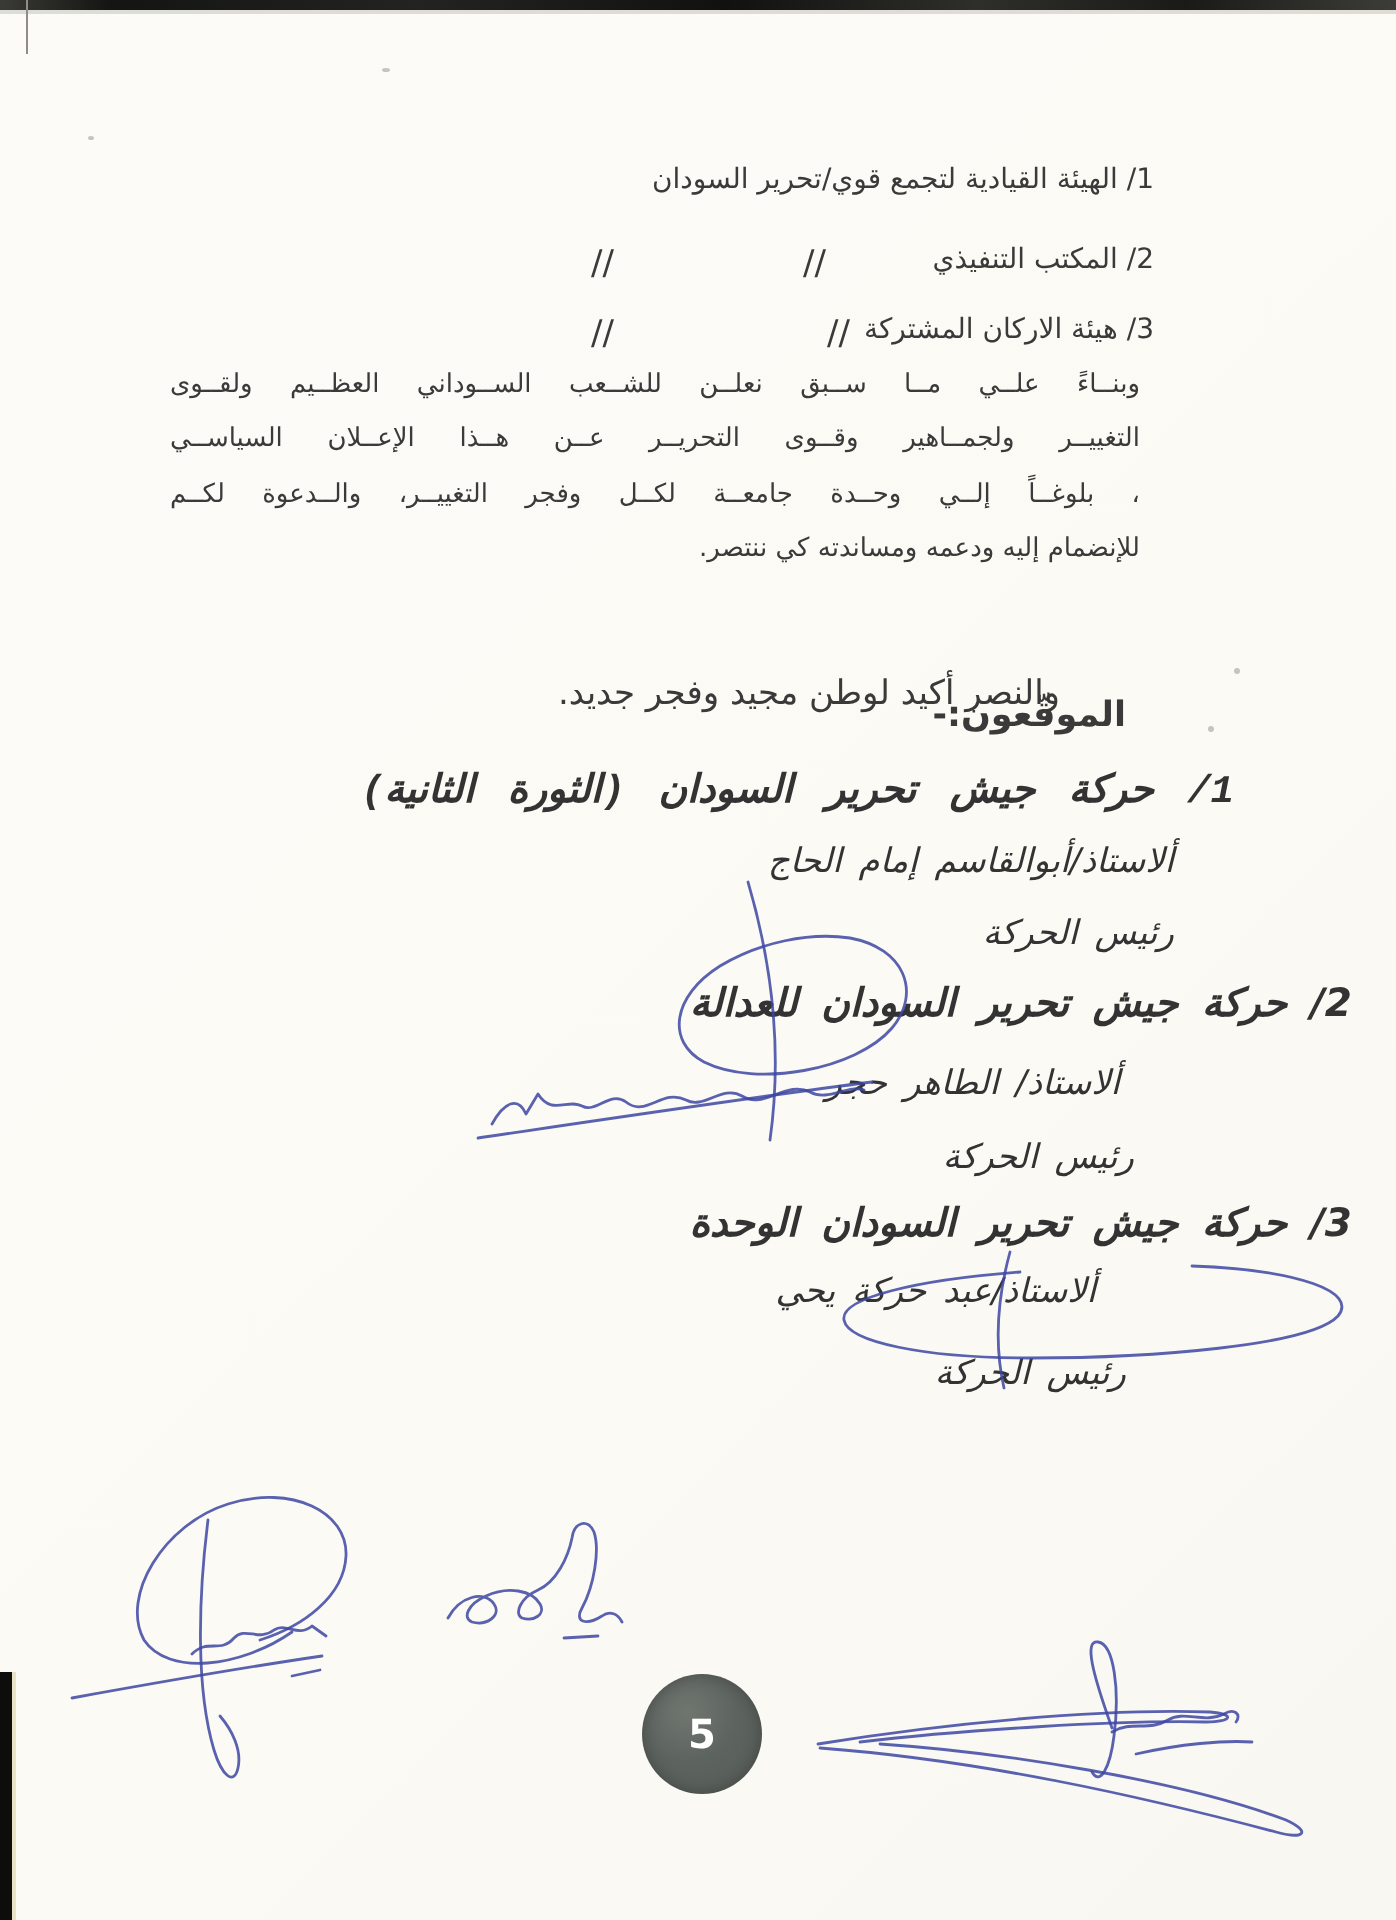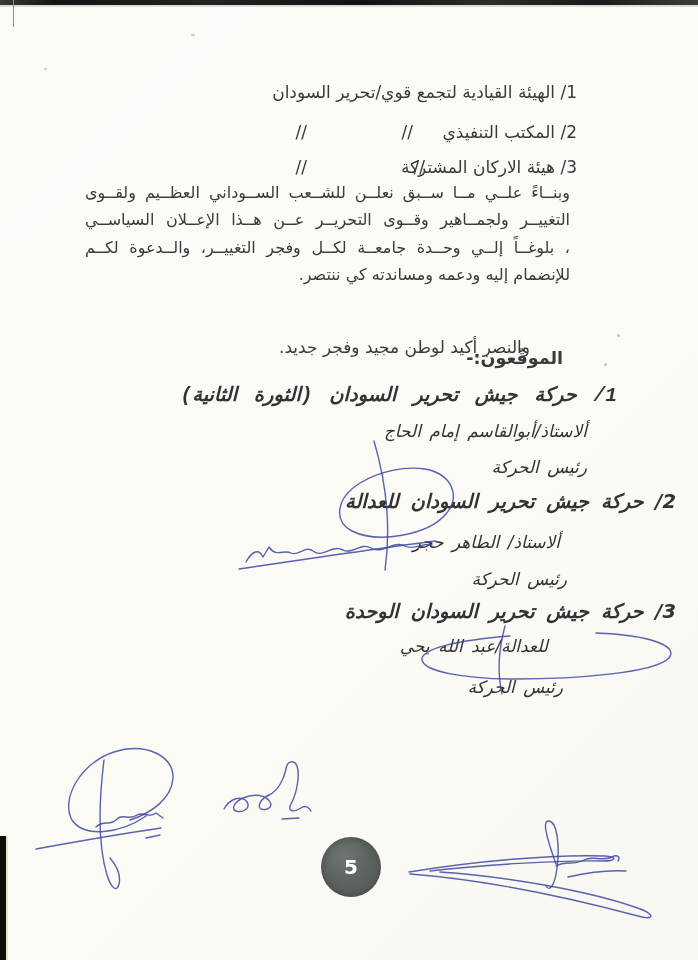--- a/index.html
+++ b/index.html
@@ -13,24 +13,24 @@
   }
   .abs{position:absolute;direction:rtl;white-space:nowrap;}
   .scan-top{position:absolute;top:0;left:0;width:698px;height:5px;
     background:linear-gradient(90deg,#3a3a36 0%,#141412 8%,#232321 30%,#111110 52%,#2e2e2a 70%,#1a1a18 85%,#3c3c38 100%);}
   .scan-top-soft{position:absolute;top:5px;left:0;width:698px;height:2px;background:#b9b7b0;opacity:.45;}
   .scan-left-tick{position:absolute;left:13px;top:0;width:1px;height:27px;background:#8f8d86;}
   .scan-left-bar{position:absolute;left:0;top:836px;width:6px;height:124px;background:#0d0d0b;}
   .scan-left-bar-tint{position:absolute;left:6px;top:836px;width:2px;height:124px;background:#d8cf9a;opacity:.55;}
   .speck{position:absolute;background:#9a988f;opacity:.55;border-radius:50%;}
 
-  .toplist{font-size:17px;font-weight:500;letter-spacing:.1px;}
+  .toplist{font-size:14px;font-weight:500;letter-spacing:.1px;}
   .slashmark{font-size:17px;font-weight:500;}
 
-  .para{width:485px;font-size:16px;line-height:22px;direction:rtl;position:absolute;
+  .para{width:485px;font-size:13px;line-height:22px;direction:rtl;position:absolute;
     text-align:justify;text-align-last:justify;white-space:nowrap;margin-left:28px;}
   .para.last{text-align:right;text-align-last:right;}
 
   .victory{font-size:17px;}
   .heading{font-size:17.5px;font-weight:bold;}
 
   .sig-line{font-style:italic;color:#333;}
   .movement{font-size:19.5px;font-weight:600;word-spacing:5px;}
   .person{font-size:17px;font-weight:500;word-spacing:3px;}
   .role{font-size:17px;font-weight:500;word-spacing:3px;}
@@ -83,21 +83,21 @@
 
   <div class="abs sig-line movement" style="top:383px;right:81px;font-family:Liberation Mono, monospace;">1/ حركة جيش تحرير السودان (الثورة الثانية)</div>
   <div class="abs sig-line person" style="top:421px;right:111px;">ألاستاذ/أبوالقاسم إمام الحاج</div>
   <div class="abs sig-line role" style="top:457px;right:111px;">رئيس الحركة</div>
 
   <div class="abs sig-line movement" style="top:490px;right:22px;">2/ حركة جيش تحرير السودان للعدالة</div>
   <div class="abs sig-line person" style="top:532px;right:138px;">ألاستاذ/ الطاهر حجر</div>
   <div class="abs sig-line role" style="top:569px;right:131px;">رئيس الحركة</div>
 
   <div class="abs sig-line movement" style="top:600px;right:22px;">3/ حركة جيش تحرير السودان الوحدة</div>
-  <div class="abs sig-line person" style="top:636px;right:150px;">للعدالة/عبد الله يحي</div>
+  <div class="abs sig-line person" style="top:636px;right:150px;">ألاستاذ/عبد حركة يحي</div>
   <div class="abs sig-line role" style="top:677px;right:135px;">رئيس الحركة</div>
 
   <svg class="inklayer" width="698" height="960" viewBox="0 0 698 960">
 
     <g>
       <path d="M 425 469 C 452 474 461 496 446 514 C 428 535 378 544 352 531 C 333 521 336 498 360 483 C 380 471 405 466 425 469" stroke="#3d46a2"></path>
       <path d="M 374 441 C 384 475 392 520 385 570" stroke="#3d46a2"></path>
       <path d="M 246 562 C 252 551 259 548 263 557 L 269 547 C 276 558 284 549 291 553 C 298 557 305 545 313 551 C 323 559 331 544 343 550 C 352 555 361 542 371 548 C 382 555 393 540 405 546 C 414 551 424 542 432 545" stroke="#3d46a2"></path>
       <path d="M 239 569 C 300 560 380 548 436 541" stroke="#3d46a2"></path>
     </g>

